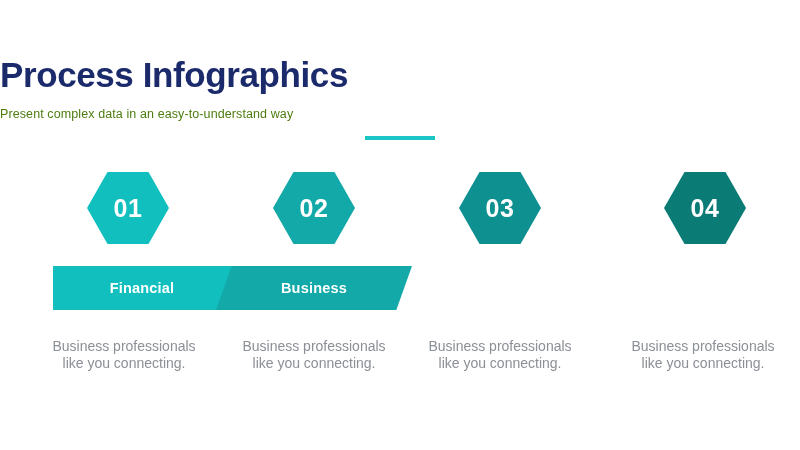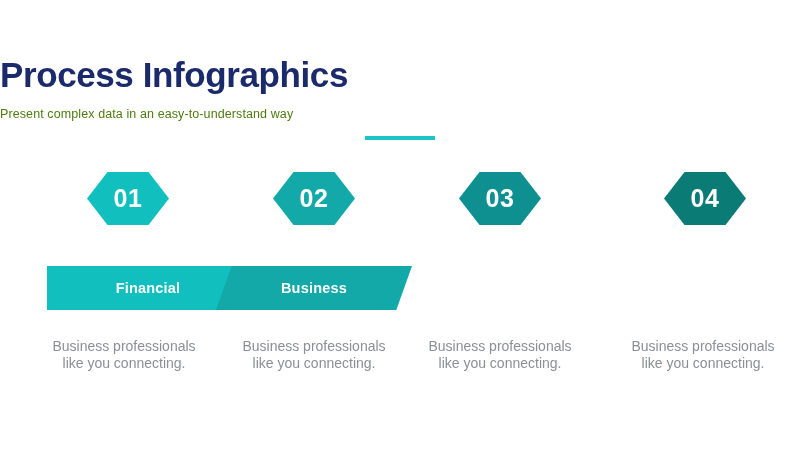--- a/index.html
+++ b/index.html
@@ -84,21 +84,21 @@
     top: 0;
     left: 0;
     width: 186px;
     height: 72px;
     display: flex;
     justify-content: center;
   }
   .hex {
     position: relative;
     width: 82px;
-    height: 53px;
+    height: 72px;
     clip-path: polygon(25% 0%, 75% 0%, 100% 50%, 75% 100%, 25% 100%, 0% 50%);
     display: flex;
     align-items: center;
     justify-content: center;
   }
   .hex-num {
     font-family: "Liberation Sans", sans-serif;
     font-size: 25px;
     font-weight: bold;
     color: #ffffff;
@@ -111,24 +111,23 @@
   .bar {
     position: absolute;
     top: 94px;
     height: 44px;
     display: flex;
     align-items: center;
     justify-content: center;
   }
   
   .bar-0 {
-    left: 12px;
+    left: 18px;
     width: 186px;
     clip-path: polygon(0% 0%, 100% 0%, 92% 100%, 0% 100%);
-    padding-left: 12px;
   }
   
   .bar-1, .bar-2 {
     left: -5px;
     width: 196px;
     clip-path: polygon(8% 0%, 100% 0%, 92% 100%, 0% 100%);
   }
   
   .bar-3 {
     left: -5px;

